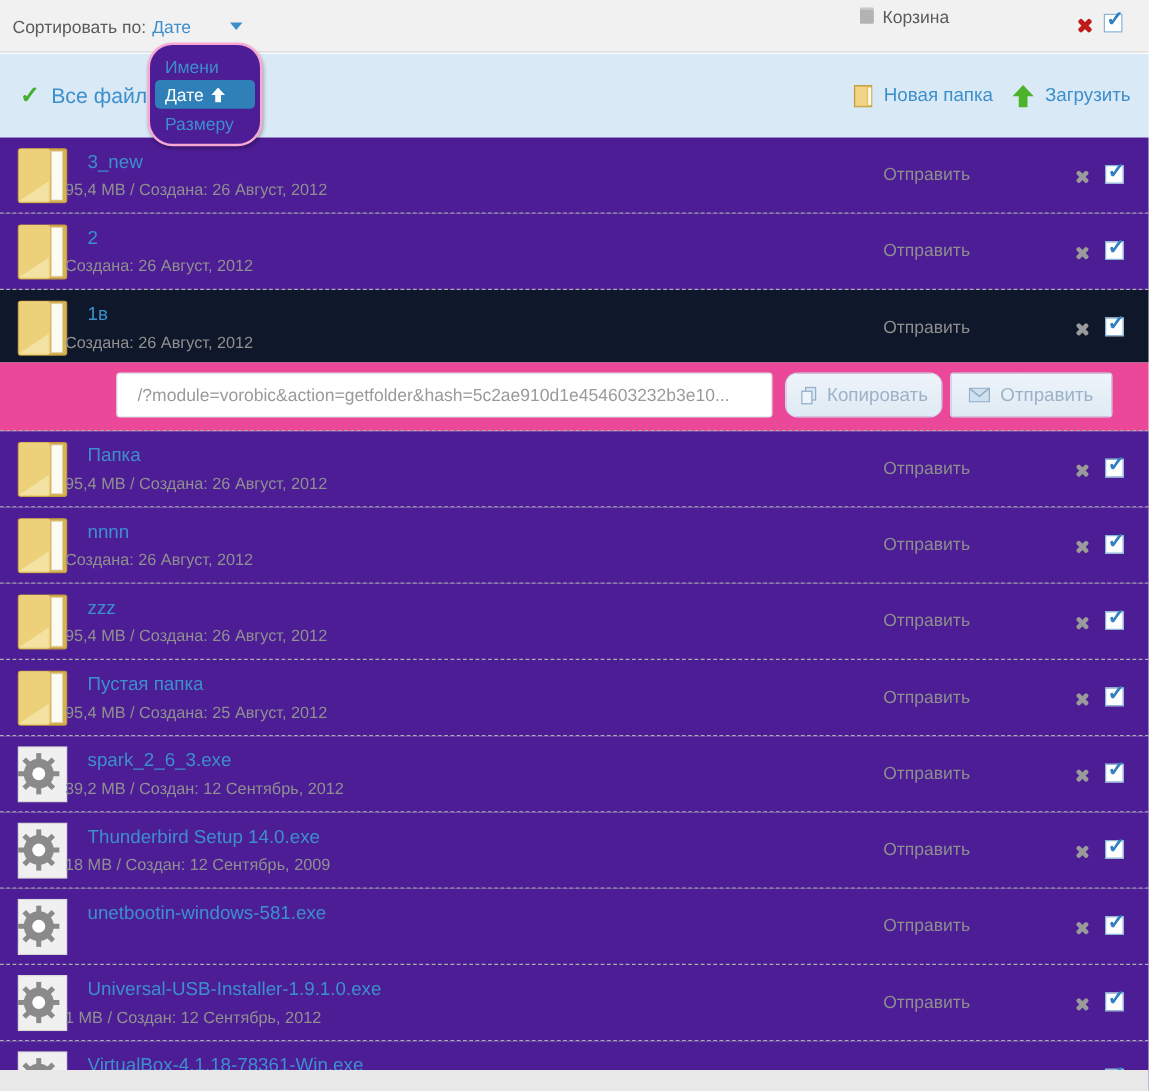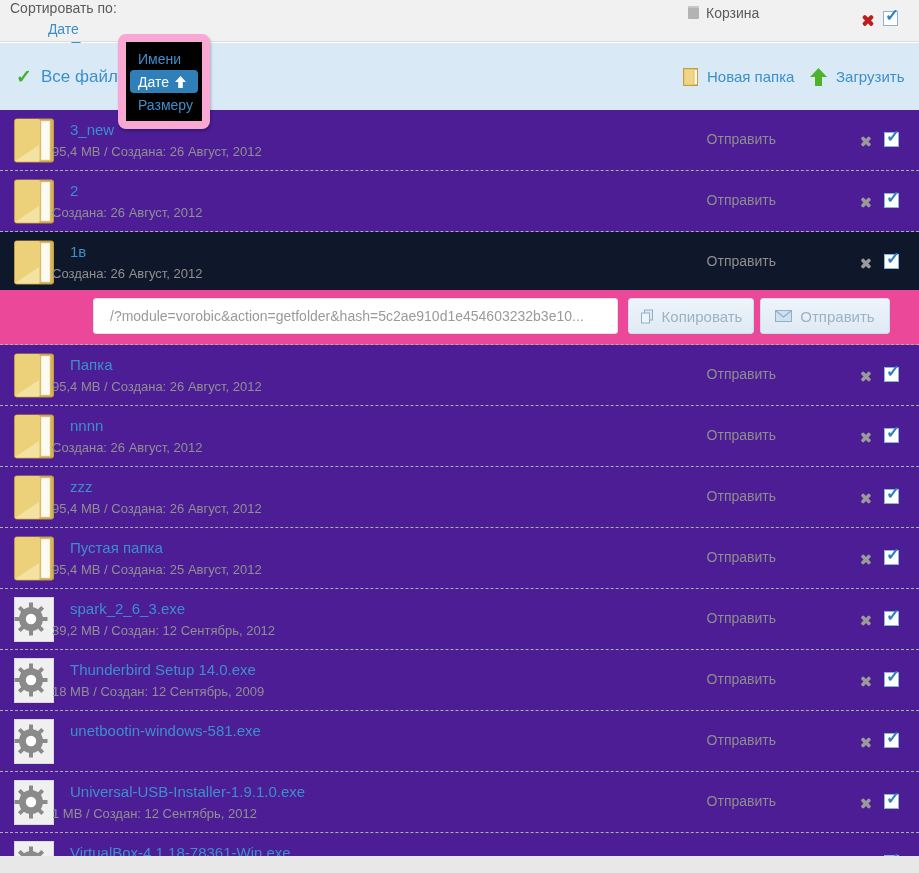--- a/index.html
+++ b/index.html
@@ -3,41 +3,41 @@
 <meta charset="utf-8">
 <style>
   * { margin:0; padding:0; box-sizing:border-box; }
   html,body { width:919px; height:873px; overflow:hidden; background:#fff;
     font-family:"Liberation Sans", sans-serif; position:relative; }
 
   
   .topbar { position:absolute; left:0; top:0; width:919px; height:42px;
     background:#f1f1f1; border-bottom:1px solid #dcdcdc; }
   .sort-group { position:absolute; left:10px; top:0; height:42px; display:flex; align-items:center; gap:5px;
-    font-size:14px; color:#5b5b5b;flex-direction:column; }
+    font-size:14px; color:#5b5b5b; }
   .sort-value { color:#3d8fcc; cursor:pointer; }
   .tri-down { width:0; height:0; border-left:5px solid transparent; border-right:5px solid transparent;
     border-top:6px solid #3d8fcc; margin-left:26px; }
   .trash-group { position:absolute; left:688px; top:0; height:26px; display:flex; align-items:center; gap:7px;
     font-size:14px; color:#5b5b5b; cursor:pointer; }
   .trash-glyph { width:11px; height:11px; background:#b3b3b3; border-radius:1px; box-shadow:0 -2px 0 0 #c6c6c6; }
   .x-icon { position:relative; width:13px; height:13px; display:inline-block; }
   .x-icon::before, .x-icon::after { content:""; position:absolute; left:4.5px; top:0;
     width:4px; height:13px; border-radius:1.5px; background:#9a9a9a; }
   .x-icon::before { transform:rotate(45deg); } .x-icon::after { transform:rotate(-45deg); }
   .x-red::before, .x-red::after { background:#bf1b1b; }
   .checkbox { width:15px; height:15px; background:#fff; border:1px solid #8ab4d6; position:relative; cursor:pointer; }
   .checkbox::after { content:"✓"; position:absolute; left:1px; top:-7px; color:#2f7fc1;
     font-size:17px; font-weight:bold; }
   .topbar .x-icon { position:absolute; left:861px; top:14px; }
   .topbar .checkbox { position:absolute; left:883px; top:11px; }
 
   
   .sort-menu { position:absolute; left:118px; top:34px; width:92px; z-index:20;
-    background:#000000; border:8px solid #f9a8d4; border-radius:8px; padding:5px 0;
+    background:#4c1d95; border:2px solid #f9a8d4; border-radius:20px; padding:5px 0;
     box-shadow:1px 2px 3px rgba(0,0,0,.25); }
   .sort-item { height:23px; display:flex; align-items:center; padding-left:12px;
     font-size:14px; color:#3d8fcc; cursor:pointer; }
   .sort-item.active { background:#2f80b9; color:#fff; margin:0 4px; border-radius:4px;
     padding-left:8px; gap:6px; }
 
   
   .bluebar { position:absolute; left:0; top:43px; width:919px; height:67px; background:#d9eaf6; }
   .bluebar .group { position:absolute; top:0; height:67px; display:flex; align-items:center; gap:9px; cursor:pointer; }
   .all-files { left:16px; font-size:17px; color:#3d8fcc; }
@@ -61,21 +61,21 @@
 
   
   .share-panel { position:relative; height:55px; background:#ec4899; border-bottom:1px dashed #aeaeae; }
   .share-url { position:absolute; left:93px; top:8px; width:525px; height:36px;
     border:1px solid #dbe2e8; border-radius:3px; padding:0 16px; font-size:14px; color:#9a9a9a;
     font-family:"Liberation Sans", sans-serif; background:#fff; }
   .share-btn { position:absolute; top:8px; height:36px; border:1px solid #ccdcea; border-radius:3px;
     background:linear-gradient(#eef4fa, #dfeaf4); color:#9cb2c6; font-size:15px;
     font-family:"Liberation Sans", sans-serif; display:flex; align-items:center; gap:8px;
     justify-content:center; cursor:pointer; }
-  .btn-copy { left:628px; width:126px; }
+  .btn-copy { left:628px; width:126px;border-radius:10px; }
   .btn-send { left:760px; width:130px; }
 
   .bottom-strip { position:absolute; left:0; top:856px; width:919px; height:17px; background:#e8e8e8; }
 </style>
 </head>
 <body>
 
 <div class="topbar">
   <div class="sort-group">
     <span>Сортировать по:</span>

